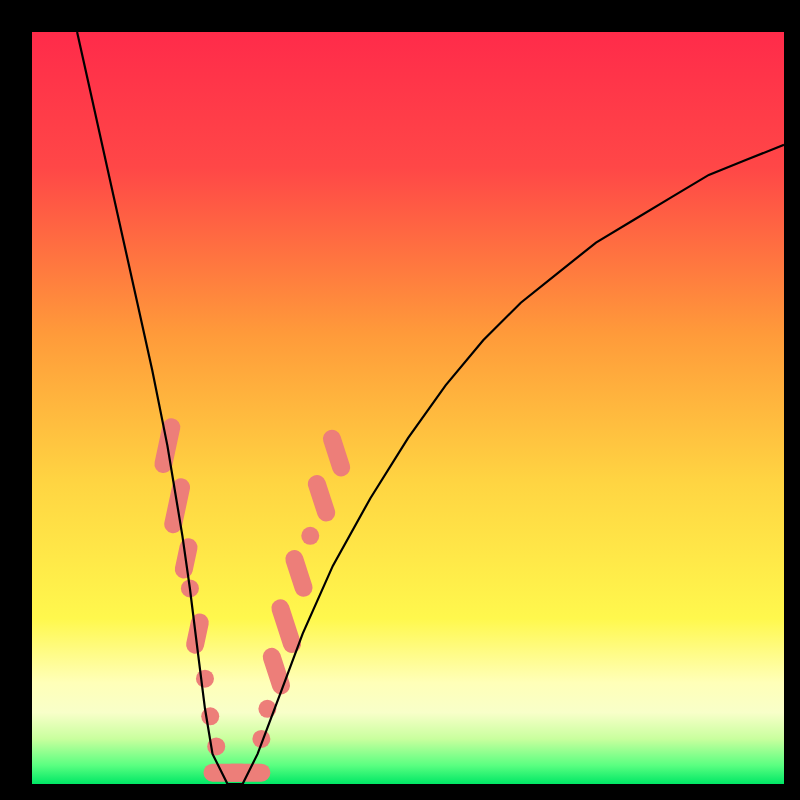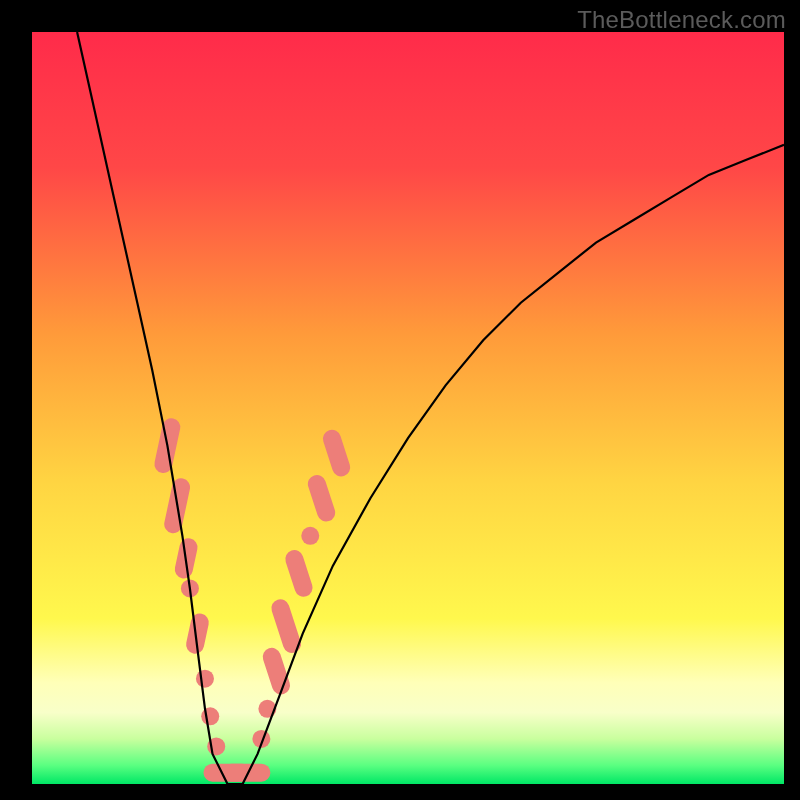--- a/index.html
+++ b/index.html
@@ -91,14 +91,13 @@
           <rect x="245.176" y="566.2800000000001" width="18" height="55.6" rx="9" transform="rotate(-18 254.176 594.08)" fill="#ed7e79"></rect>
           <rect x="257.96" y="517.4" width="18" height="48.08" rx="9" transform="rotate(-18 266.96 541.4399999999999)" fill="#ed7e79"></rect>
           <circle cx="278.24" cy="503.84" r="9" fill="#ed7e79"></circle>
           <rect x="280.52" y="442.2" width="18" height="48.08" rx="9" transform="rotate(-18 289.52 466.24)" fill="#ed7e79"></rect>
           <rect x="295.56" y="397.08" width="18" height="48.08" rx="9" transform="rotate(-18 304.56 421.12)" fill="#ed7e79"></rect>
         </g>
       <path id="main-curve" fill="none" stroke="#000" stroke-width="2.2" d="M45.1,0.0 L60.2,67.7 L75.2,135.4 L90.2,203.0 L105.3,270.7 L120.3,338.4 L135.4,413.6 L142.9,458.7 L150.4,503.8 L157.9,556.5 L165.4,616.6 L173.0,676.8 L180.5,721.9 L195.5,752.0 L210.6,752.0 L225.6,721.9 L248.2,661.8 L270.7,601.6 L300.8,533.9 L338.4,466.2 L376.0,406.1 L413.6,353.4 L451.2,308.3 L488.8,270.7 L526.4,240.6 L564.0,210.6 L601.6,188.0 L639.2,165.4 L676.8,142.9 L714.4,127.8 L752.0,112.8 "></path>
       <g id="markers-over"></g>
     </svg>
   </div>
-  <div class="watermark">TheBottleneck.com</div>
 </div>
 
 </body></html>

